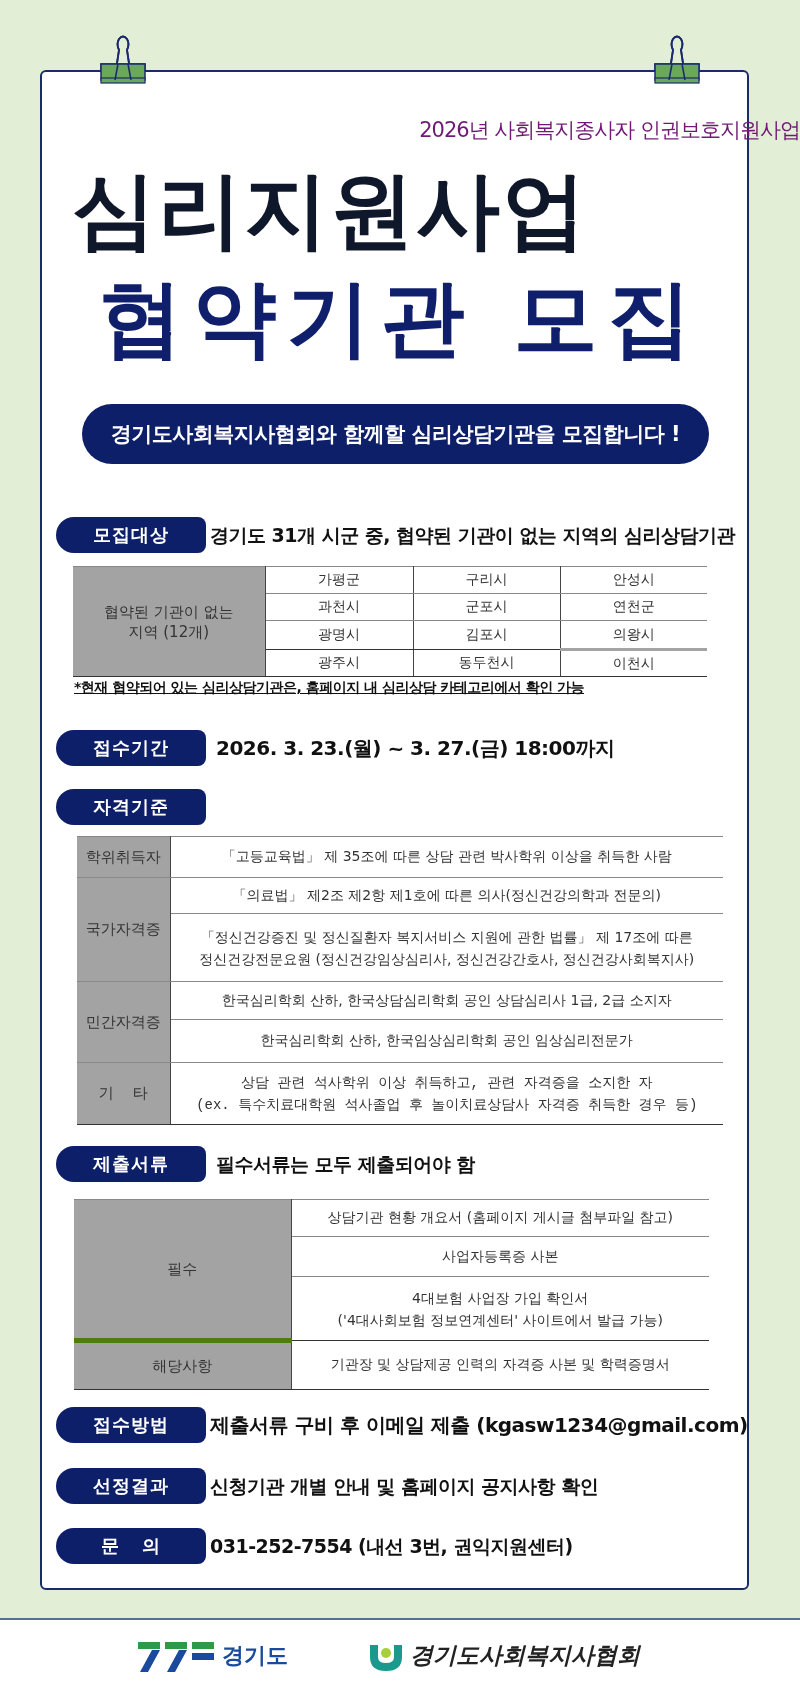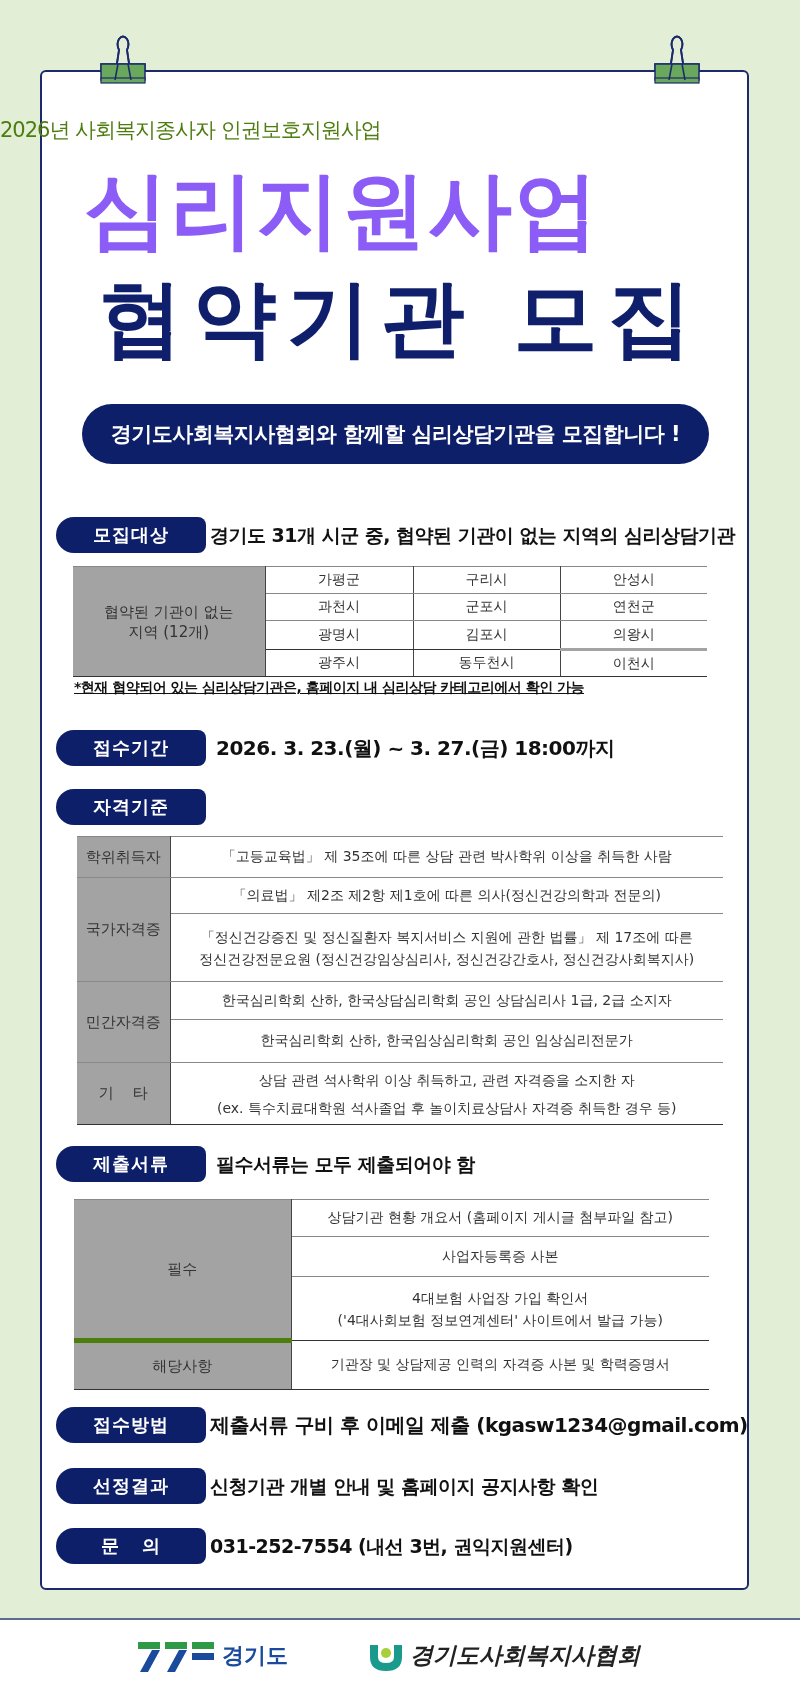--- a/index.html
+++ b/index.html
@@ -5,22 +5,22 @@
   * { box-sizing: border-box; margin: 0; padding: 0; }
   html, body { width: 800px; height: 1684px; overflow: hidden; }
   body { background: #e2efd6; font-family: "DejaVu Sans", sans-serif; color: #111; position: relative; }
 
   .card { position: absolute; left: 40px; top: 70px; width: 709px; height: 1520px; background: #fff; border: 2px solid #1b2a6b; border-radius: 6px; }
 
   .clip { position: absolute; top: 34px; width: 50px; height: 56px; }
   .clip.left { left: 98px; }
   .clip.right { left: 652px; }
 
-  .subtitle { position: absolute; top: 116px; left: 0; width: 800px; text-align: left; font-size: 21px; letter-spacing: -1px; color: #4d7c0f; }
-  .title1 { position: absolute; top: 160px; left: 12px; width: 660px; text-align: center; font-size: 84px; font-weight: bold; color: #8b5cf6; letter-spacing: 2px; line-height: 100px; }
+  .subtitle { position: absolute; top: 116px; left: 0; width: 800px; text-align: right; font-size: 21px; letter-spacing: -1px; color: #701a75; }
+  .title1 { position: absolute; top: 160px; left: 0; width: 660px; text-align: center; font-size: 84px; font-weight: bold; color: #0f172a; letter-spacing: 2px; line-height: 100px; }
   .title2 { position: absolute; top: 268px; left: 0; width: 800px; text-align: center; font-size: 84px; font-weight: bold; color: #0f1f6b; letter-spacing: 10px; line-height: 100px; }
 
   .banner { position: absolute; left: 82px; top: 404px; width: 627px; height: 60px; background: #0e1f6a; border-radius: 30px; color: #fff; font-size: 21px; font-weight: bold; text-align: center; line-height: 60px; letter-spacing: -0.5px; }
 
   .pill { position: absolute; left: 56px; width: 150px; height: 36px; background: #0e1f6a; color: #fff; border-radius: 18px 8px 8px 18px; font-size: 18px; font-weight: bold; text-align: center; line-height: 36px; letter-spacing: 1px; }
   .pill-text { position: absolute; left: 210px; font-size: 19px; font-weight: bold; line-height: 36px; letter-spacing: -0.5px; color: #111; }
 
   table { border-collapse: collapse; position: absolute; font-size: 14px; color: #333; }
   td { text-align: center; vertical-align: middle; border-top: 1px solid #888; border-bottom: 1px solid #888; }
   td.lab { background: #a3a3a3; font-size: 15px; color: #333; }
@@ -136,21 +136,21 @@
   </tr>
   <tr style="height:38px">
     <td class="lab vr" rowspan="2">민간자격증</td>
     <td>한국심리학회 산하, 한국상담심리학회 공인 상담심리사 1급, 2급 소지자</td>
   </tr>
   <tr style="height:43px">
     <td>한국심리학회 산하, 한국임상심리학회 공인 임상심리전문가</td>
   </tr>
   <tr class="last" style="height:62px">
     <td class="lab vr" style="white-space:pre;">기    타</td>
-    <td style="white-space:pre-line; line-height:28px;">상담 관련 석사학위 이상 취득하고, 관련 자격증을 소지한 자
+    <td style="white-space:pre-line; line-height:22px;font-family:Liberation Mono, monospace;">상담 관련 석사학위 이상 취득하고, 관련 자격증을 소지한 자
 (ex. 특수치료대학원 석사졸업 후 놀이치료상담사 자격증 취득한 경우 등)</td>
   </tr>
 </tbody>
   </table>
 
 <div class="pill" style="top:1146px">제출서류</div>
 <div class="pill-text" style="top:1146px; left:216px;">필수서류는 모두 제출되어야 함</div>
 
 <table style="left:74px; top:1199px; width:635px;">
   <colgroup>

